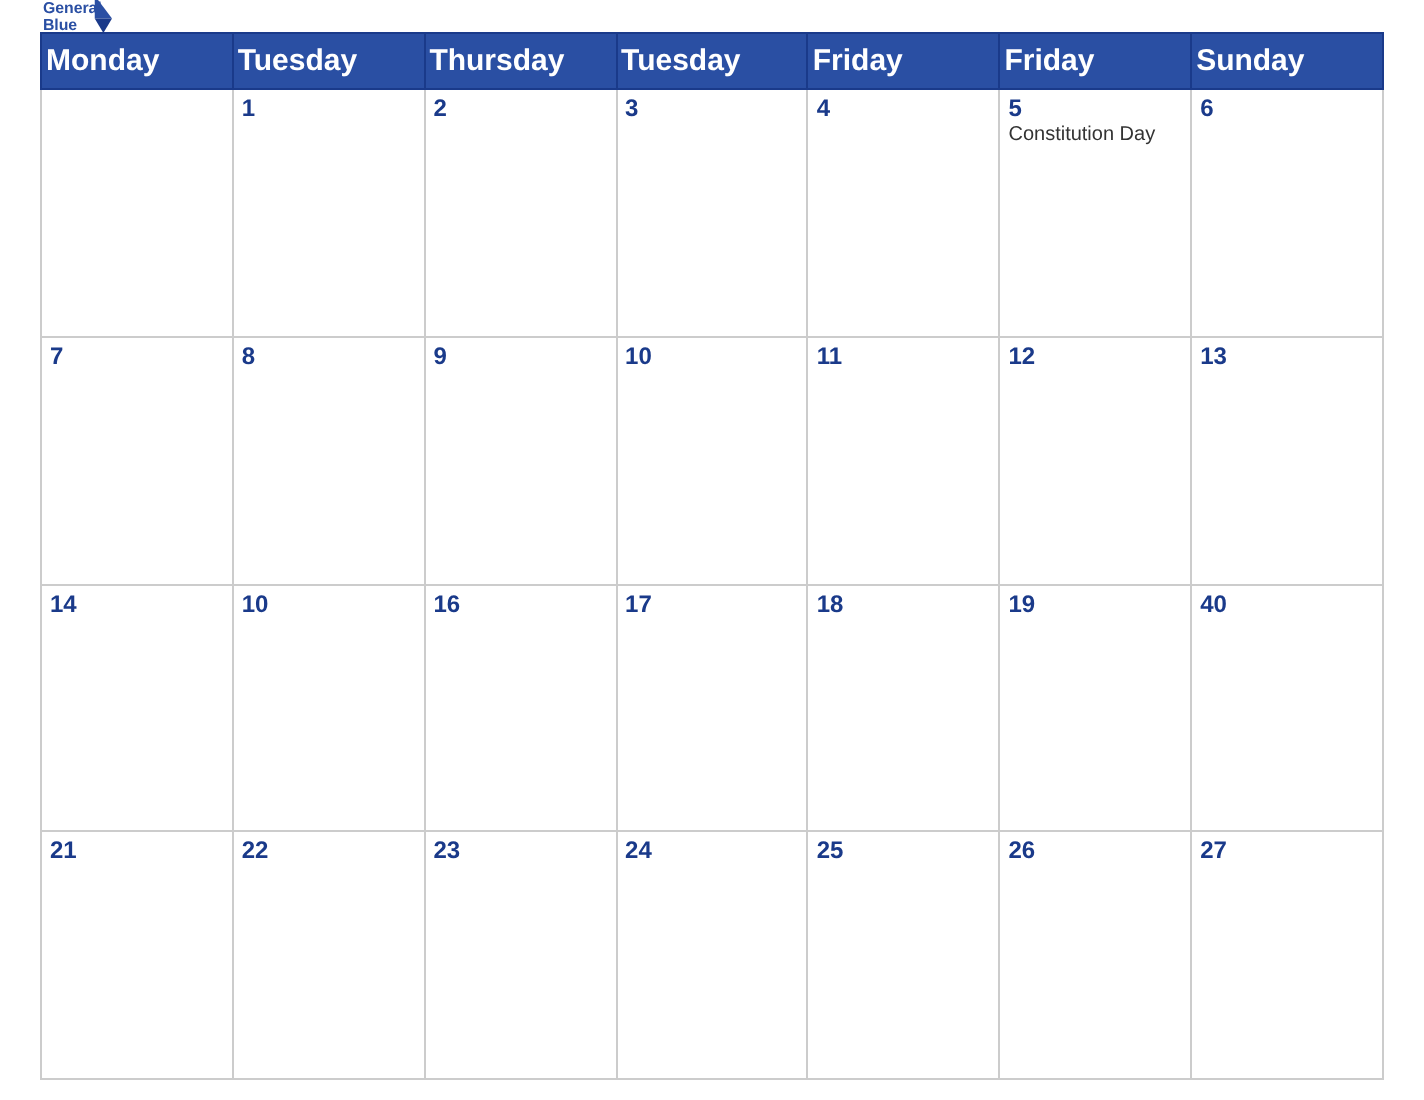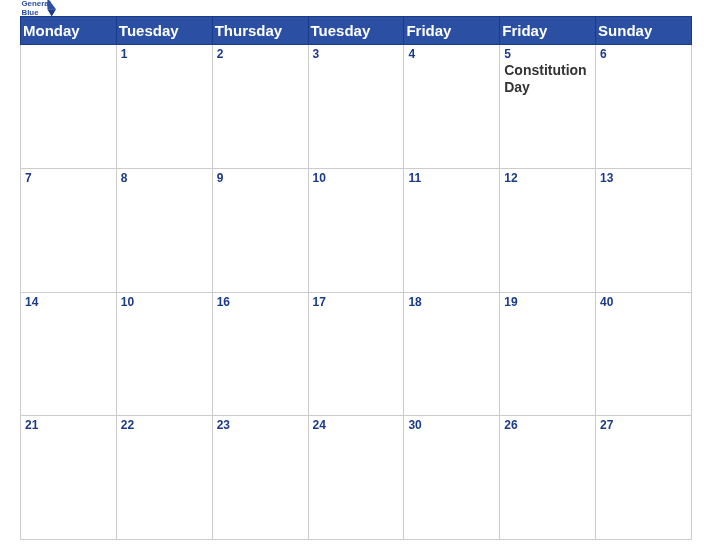--- a/index.html
+++ b/index.html
@@ -66,25 +66,24 @@
       padding: 2px 4px;
       background: #fff;
       position: relative;
     }
     .day-number {
       font-size: 12px;
       color: #1a3a8a;
       font-weight: bold;
     }
     .holiday-label {
-      font-size: 14px;
+      font-size: 10px;
       color: #333;
       margin-top: 1px;
       line-height: 1.2;
-      font-weight: bold;
     }
   </style>
 </head>
 <body>
 
 <div class="header">
   <div class="logo">
     <svg class="logo-icon" viewBox="0 0 50 38" xmlns="http://www.w3.org/2000/svg">
       <text x="2" y="14" font-size="11" fill="#2a4fa3" font-family="Arial" font-weight="bold">General</text>
       <text x="2" y="26" font-size="11" fill="#2a4fa3" font-family="Arial" font-weight="bold">Blue</text>
@@ -184,21 +183,21 @@
         <td>
           <div class="day-number">22</div>
         </td>
         <td>
           <div class="day-number">23</div>
         </td>
         <td>
           <div class="day-number">24</div>
         </td>
         <td>
-          <div class="day-number">30</div>
+          <div class="day-number">25</div>
         </td>
         <td>
           <div class="day-number">26</div>
         </td>
         <td>
           <div class="day-number">27</div>
         </td>
       </tr>
     </tbody>
 </table>

